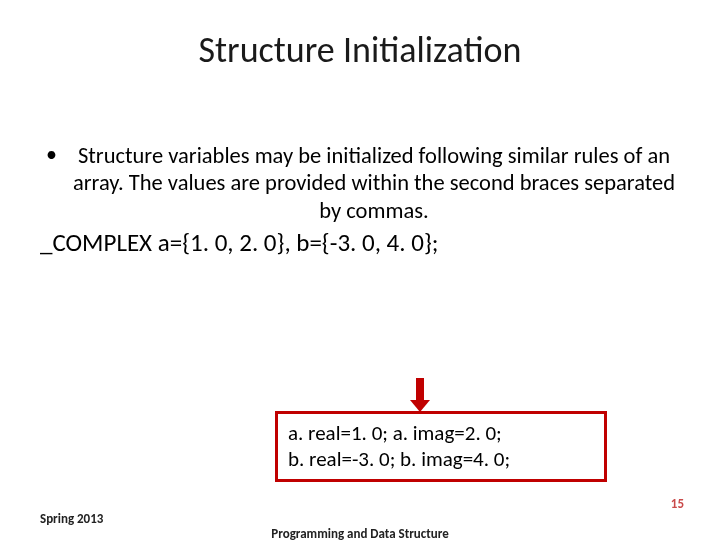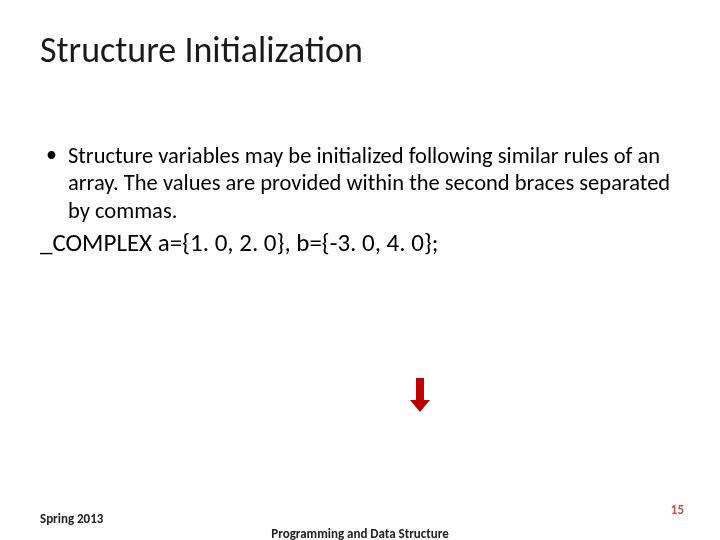--- a/index.html
+++ b/index.html
@@ -12,38 +12,40 @@
     position: relative;
     overflow: hidden;
   }
   .slide {
     width: 100%;
     height: 100%;
     padding: 28px 40px 0 40px;
     position: relative;
   }
   .title {
+    text-align: center;
     font-size: 36px;
     font-weight: 400;
     color: #1a1a1a;
     margin-bottom: 70px;
   }
   .content {
     font-size: 22.5px;
     line-height: 1.22;
     color: #000;
   }
   ul.bullets {
     list-style: none;
     padding: 0;
   }
   ul.bullets > li {
     position: relative;
     padding-left: 28px;
     margin-bottom: 4px;
+    text-align: center;
   }
   ul.bullets > li::before {
     content: "•";
     position: absolute;
     left: 6px;
     top: 0;
     font-size: 22px;
   }
   .no-indent {
     padding-left: 0;
@@ -98,21 +100,21 @@
   }
   .footer-center {
     position: absolute;
     left: 0; right: 0;
     text-align: center;
     font-weight: 700;
   }
   .footer-right {
     position: absolute;
     right: 36px;
-    bottom: 9px;
+    bottom: 15px;
     color: #c94a4a;
     font-weight: 700;
   }
 </style>
 </head>
 <body>
 
 <div class="slide">
 
   <h1 class="title">Structure Initialization</h1>
@@ -124,20 +126,24 @@
       </li>
     </ul>
     <div class="no-indent">_COMPLEX a={1. 0, 2. 0}, b={-3. 0, 4. 0};</div>
   </div>
 
   <div class="arrow-wrap">
     <div class="arrow-body"></div>
     <div class="arrow-head"></div>
   </div>
 
+  <div class="box">
+    <div>a. real=1. 0; a. imag=2. 0;</div>
+    <div>b. real=-3. 0; b. imag=4. 0;</div>
+  </div>
 
   <div class="footer">
     <span class="footer-left">Spring 2013</span>
     <span class="footer-center">Programming and Data Structure</span>
     <span class="footer-right">15</span>
   </div>
 
 </div>
 
 </body></html>

